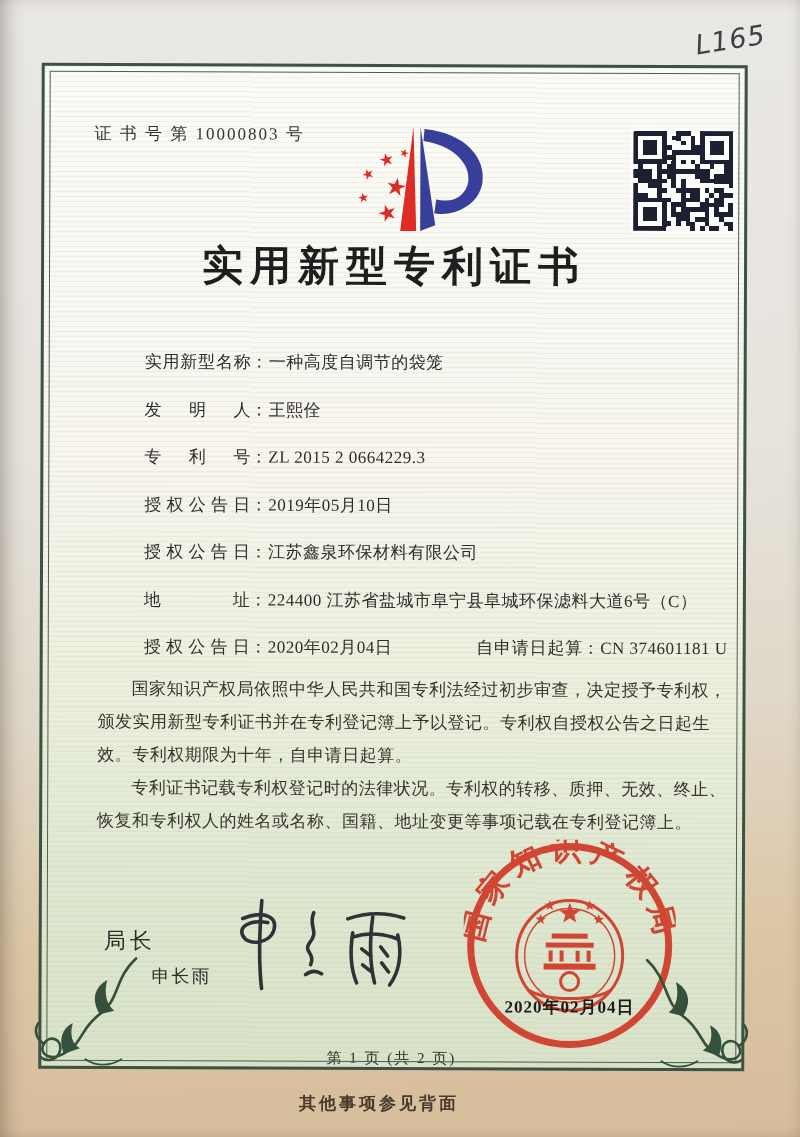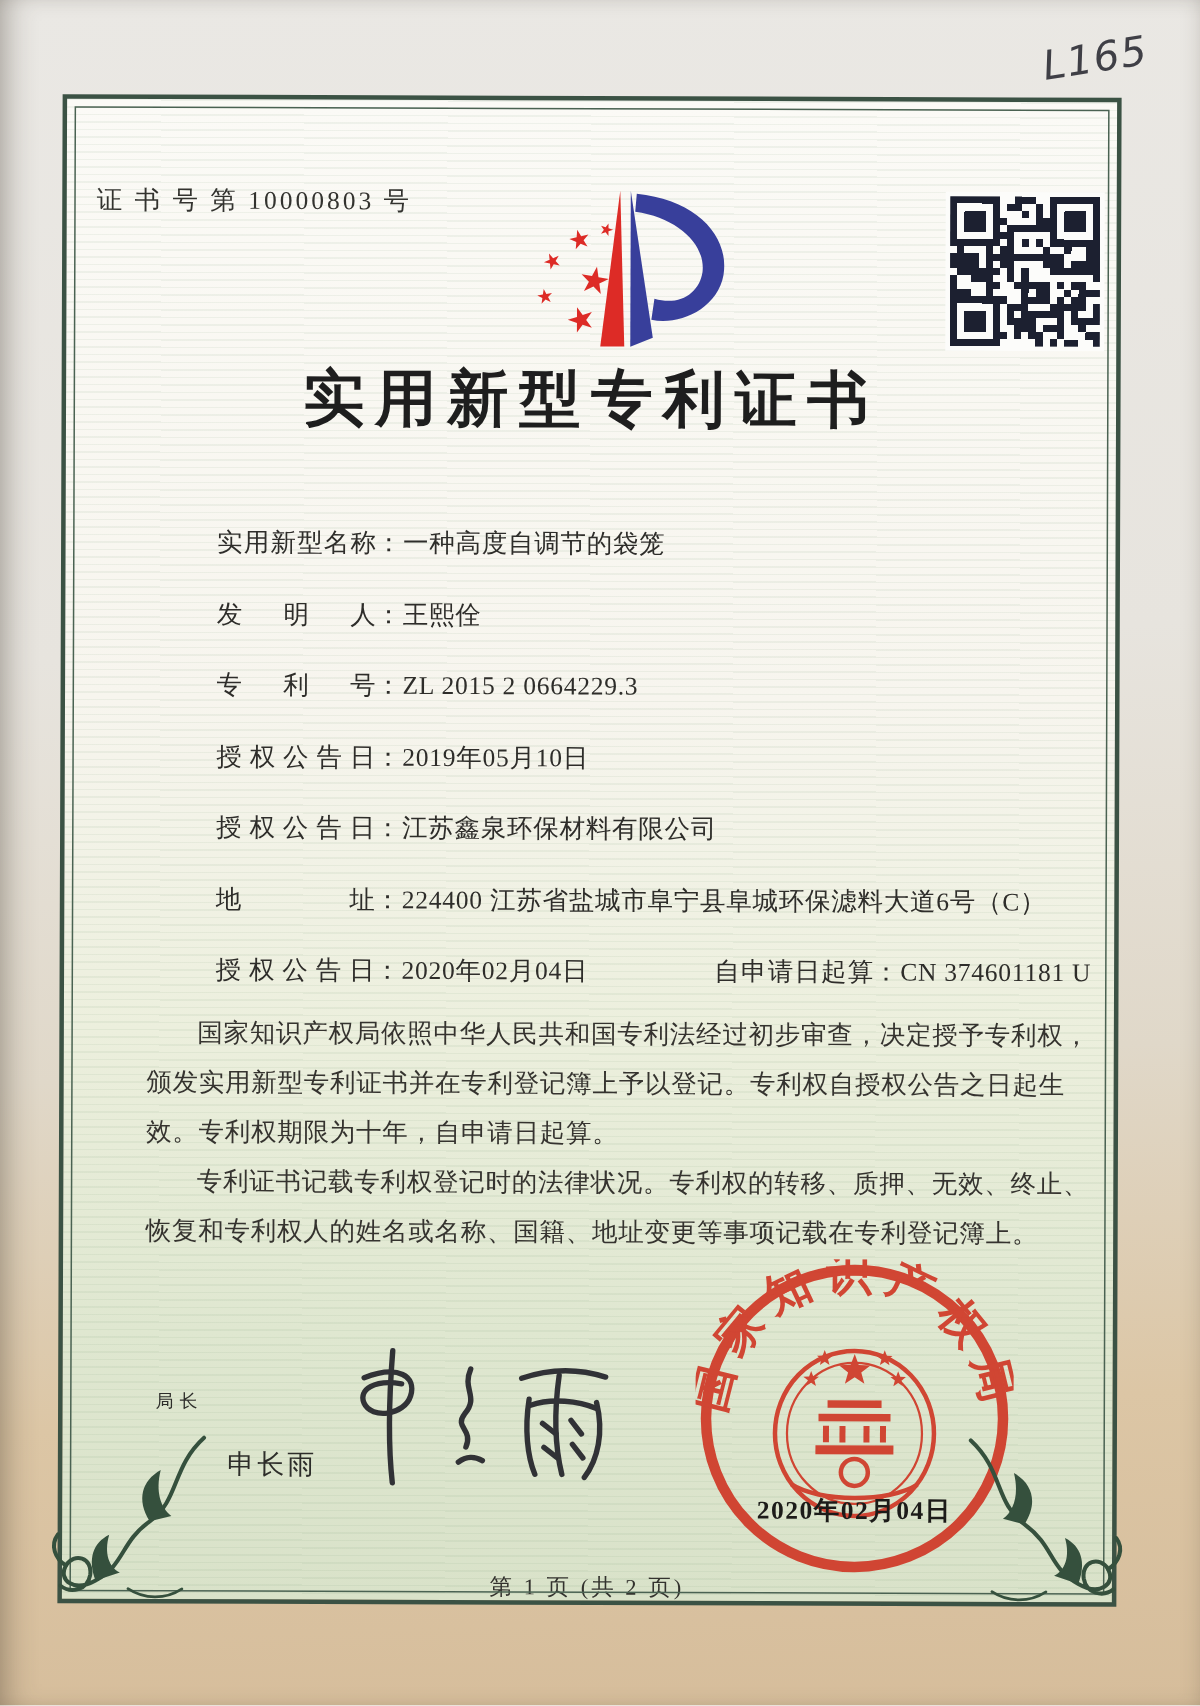--- a/index.html
+++ b/index.html
@@ -12,35 +12,35 @@
   .note{position:absolute;top:24px;right:34px;font-family:"DejaVu Sans",sans-serif;
     font-style:italic;font-size:27px;color:#3f3f46;transform:rotate(-9deg);letter-spacing:1px;}
   
   .cert{position:absolute;left:40px;top:64px;width:706px;height:1006px;box-sizing:border-box;
     border:3px solid #3b5244;
     background:
       repeating-linear-gradient(to bottom, rgba(110,150,110,.09) 0 1px, rgba(0,0,0,0) 1px 5px),
       linear-gradient(to bottom,#fbfaf6 0%,#f7f5ee 40%,#ecefdd 62%,#dfe7d0 82%,#d9e2c9 100%);
     transform:rotate(.2deg);}
   .cert::after{content:"";position:absolute;inset:5px;border:1px solid #4a6252;pointer-events:none;}
-  .cert-no{position:absolute;left:20px;top:56px;font-size:17px;letter-spacing:2px;color:#33332f;}
+  .cert-no{position:absolute;left:50px;top:56px;font-size:17px;letter-spacing:2px;color:#33332f;}
   .logo{position:absolute;left:292px;top:44px;width:162px;height:132px;}
   .qr{position:absolute;left:586px;top:60px;width:100px;height:100px;background:#fcfcfa;padding:3px;}
   .title{position:absolute;left:0;right:0;top:172px;text-align:center;
     font-size:41px;font-weight:bold;color:#1e1e1e;letter-spacing:7px;}
   .fields{position:absolute;left:55px;top:284px;right:24px;font-size:17px;color:#2e2d2a;}
   .frow{height:28px;margin-bottom:19.5px;white-space:nowrap;}
   .flabel{display:inline-block;width:106px;text-align:justify;text-align-last:justify;vertical-align:top;margin-left:46px;}
   .fcolon{display:inline-block;width:18px;}
   .fvalue{letter-spacing:.5px;}
   .pair2{margin-left:38px;}
   .paras{position:absolute;left:55px;top:606px;width:634px;font-size:17px;line-height:33px;
     color:#35332f;letter-spacing:.5px;}
   .paras p{margin:0;text-indent:2em;}
-  .sig-title{position:absolute;left:62px;top:860px;font-size:12px;color:#2d2d2a;letter-spacing:4px;}
+  .sig-title{position:absolute;left:62px;top:860px;font-size:22px;color:#2d2d2a;letter-spacing:4px;}
   .sig-name{position:absolute;left:62px;top:898px;font-size:18px;color:#2d2d2a;letter-spacing:2px;margin-left:48px;}
   .signature{position:absolute;left:168px;top:820px;width:220px;height:116px;}
   .seal{position:absolute;left:422px;top:772px;width:212px;height:212px;opacity:.93;}
   .seal-date{position:absolute;left:426px;top:928px;width:204px;text-align:center;
     font-size:17px;font-weight:bold;color:#1c1b19;letter-spacing:1px;z-index:3;}
   .page-info{position:absolute;left:0;right:0;top:982px;text-align:center;font-size:15px;
     color:#33322e;letter-spacing:2px;}
   .flr{position:absolute;width:108px;height:132px;bottom:-16px;z-index:2;overflow:visible;}
   .flr.left{left:-10px;}
   .flr.right{right:-10px;transform:scaleX(-1);}
@@ -431,14 +431,15 @@
         <path d="M116,6 C92,28 98,52 76,68 C54,84 58,100 36,112 C20,121 8,112 14,101 C20,91 34,95 32,108 C30,119 18,122 10,116"></path>
         <path d="M76,68 C66,52 70,38 84,30 C80,46 84,58 92,64 Z" fill="#35503d" stroke="none"></path>
         <path d="M36,112 C30,96 34,84 46,78 C42,92 46,102 54,106 Z" fill="#35503d" stroke="none"></path>
         <path d="M14,101 C6,96 2,86 8,78"></path>
         <path d="M60,118 C72,126 88,126 100,118" stroke-width="2"></path>
       </g>
     </svg>
 
   </div>
 
+  <div class="footer-note">其他事项参见背面</div>
 
 </div>
 
 </body></html>

